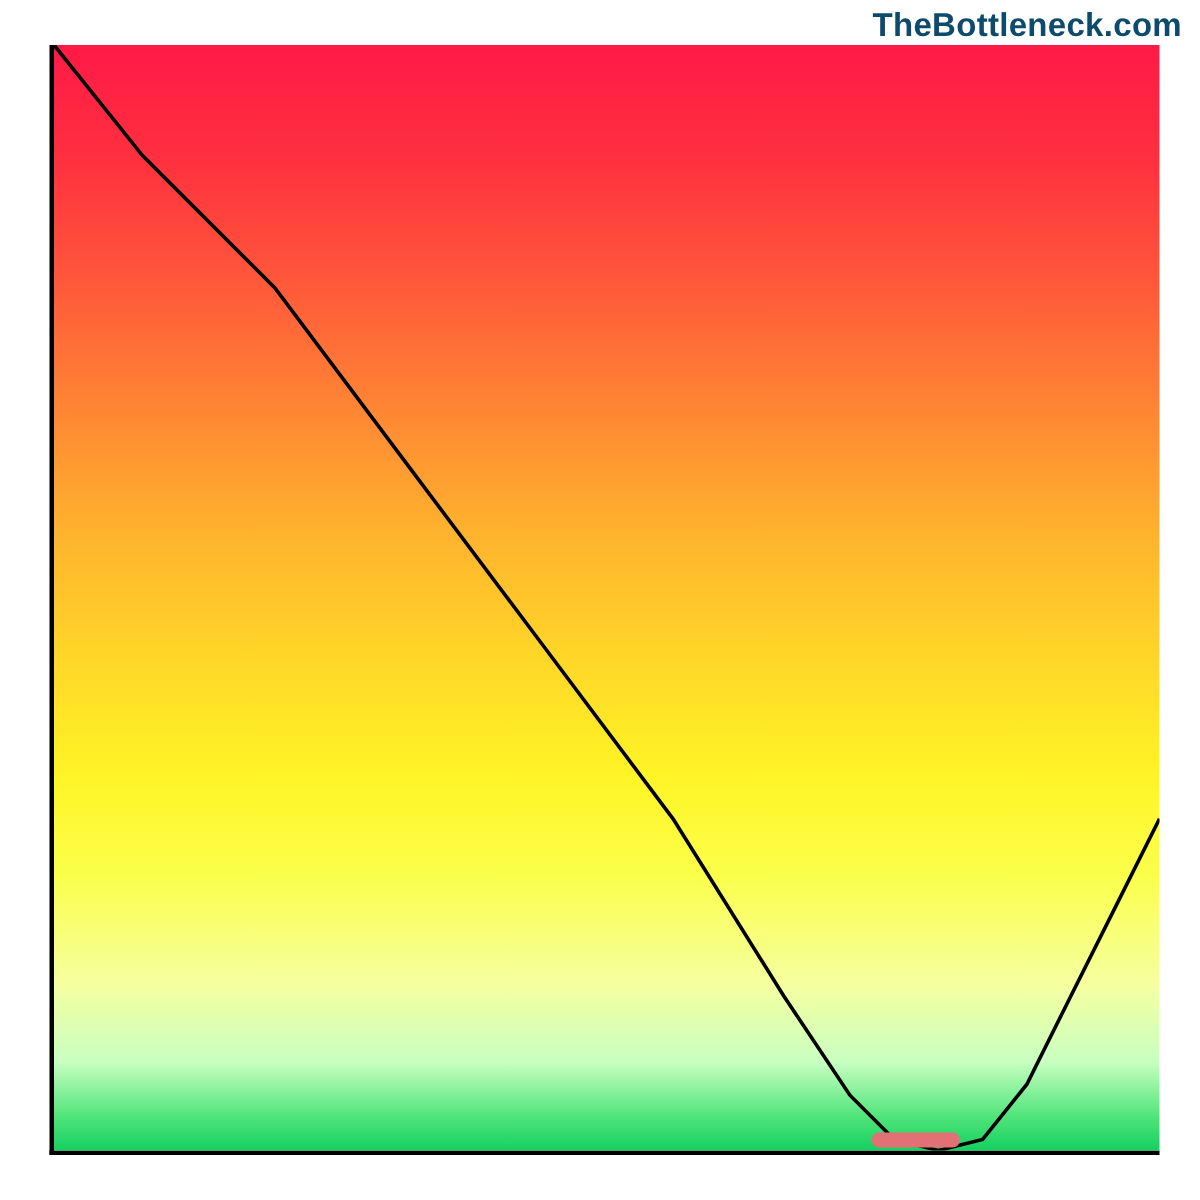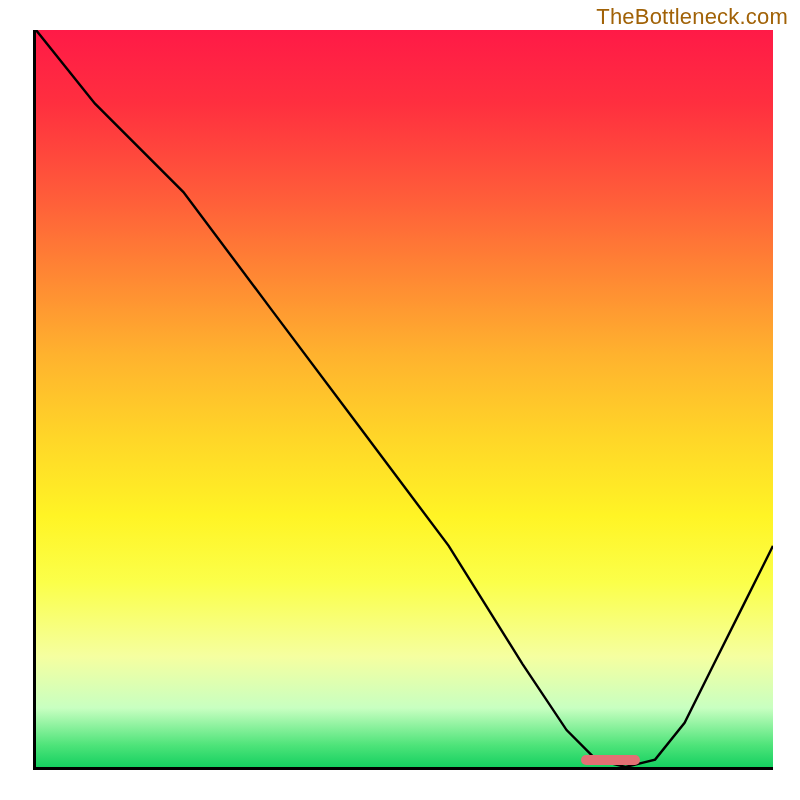--- a/index.html
+++ b/index.html
@@ -1,17 +1,17 @@
 <!DOCTYPE html>
 <html><head>
 <meta charset="utf-8">
 <style>
 html,body{margin:0;padding:0;width:800px;height:800px;background:#fff;font-family:Arial,Helvetica,sans-serif;overflow:hidden}
 .wrap{position:relative;width:800px;height:800px}
-.watermark{position:absolute;top:4px;right:12px;font-size:22px;font-weight:normal;color:#a16207;letter-spacing:0.2px}
+.watermark{position:absolute;top:4px;right:12px;font-size:22px;font-weight:bold;color:#0c4a6e;letter-spacing:0.2px}
 .plot{position:absolute;left:33px;top:30px;width:740px;height:740px;border-left:3px solid #000;border-bottom:3px solid #000;box-sizing:border-box}
 .grad{position:absolute;inset:0;background:linear-gradient(to bottom,
   #ff1a47 0%,
   #ff2f3f 10%,
   #ff5a3a 22%,
   #ff8a33 34%,
   #ffb22e 44%,
   #ffd528 55%,
   #fff425 66%,
   #fbff4a 75%,

